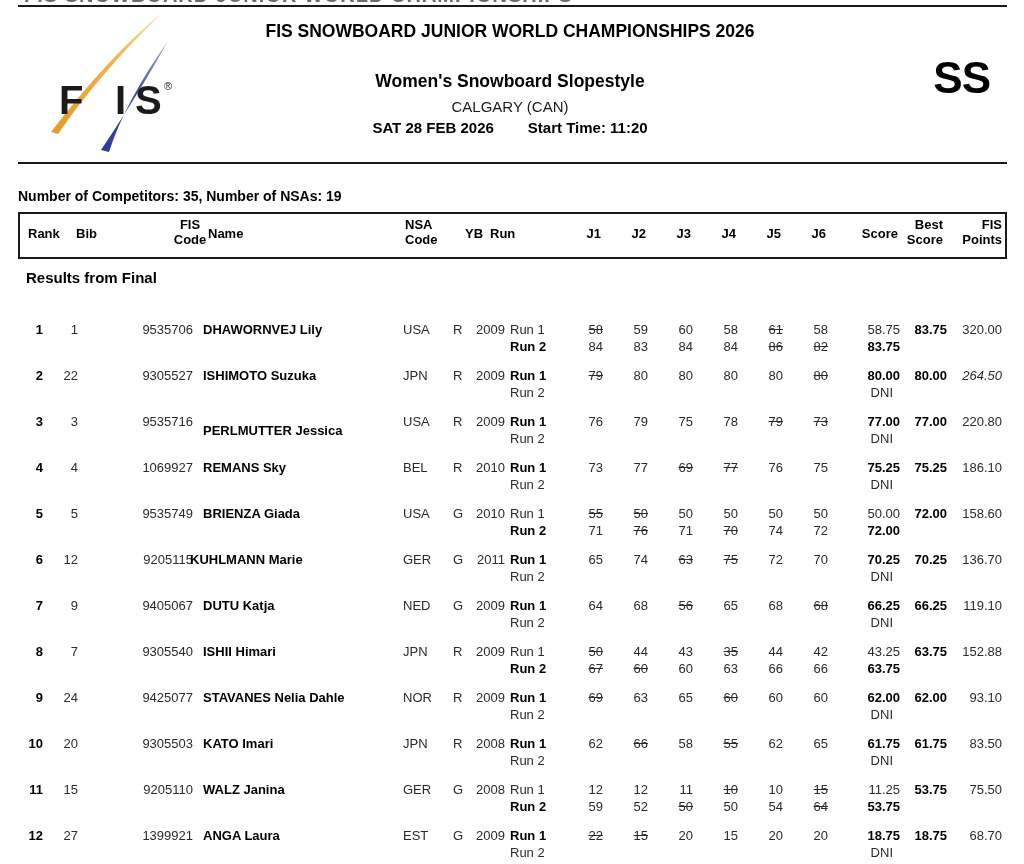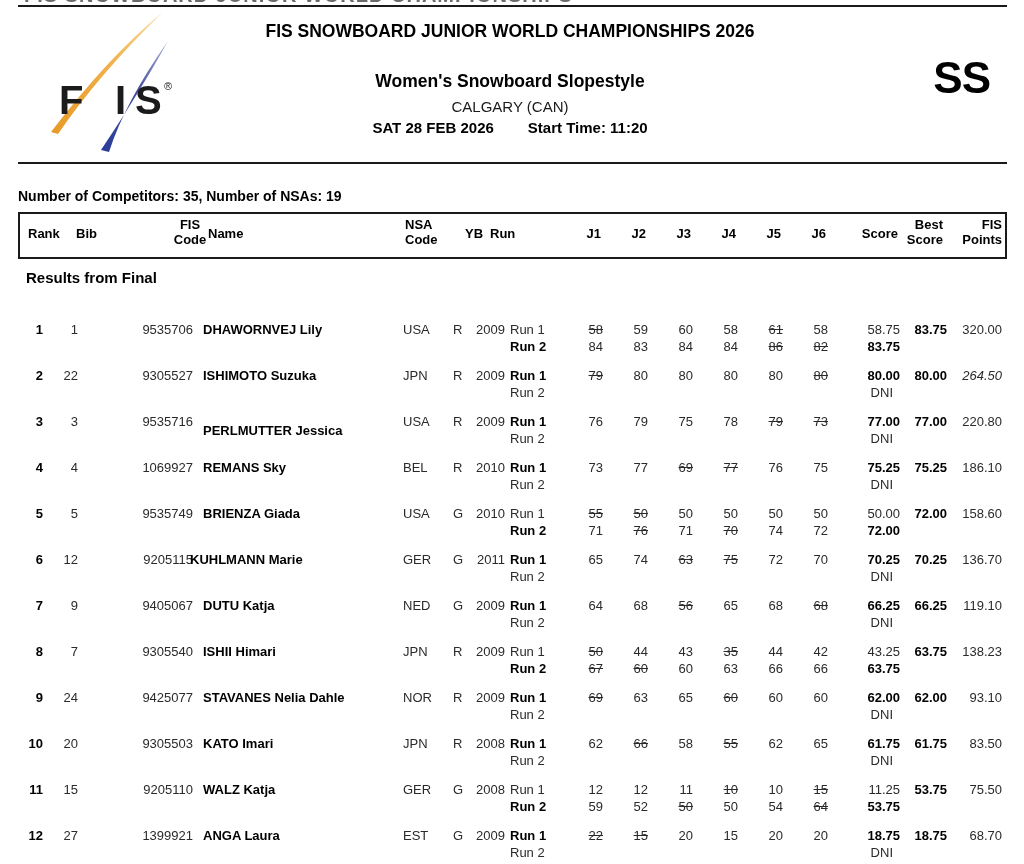--- a/index.html
+++ b/index.html
@@ -262,21 +262,21 @@
     <span class="c" style="right: 124px; text-align: right; top: 645px;">43.25</span>
     <span class="c b" style="left: 510px; top: 662px;">Run 2</span>
     <span class="c x" style="right: 421px; text-align: right; top: 662px;">67</span>
     <span class="c x" style="right: 376px; text-align: right; top: 662px;">60</span>
     <span class="c" style="right: 331px; text-align: right; top: 662px;">60</span>
     <span class="c" style="right: 286px; text-align: right; top: 662px;">63</span>
     <span class="c" style="right: 241px; text-align: right; top: 662px;">66</span>
     <span class="c" style="right: 196px; text-align: right; top: 662px;">66</span>
     <span class="c b" style="right: 124px; text-align: right; top: 662px;">63.75</span>
     <span class="c b" style="right: 77px; text-align: right; top: 645px;">63.75</span>
-    <span class="c" style="right: 22px; text-align: right; top: 645px;">138.23</span>
+    <span class="c" style="right: 22px; text-align: right; top: 645px;">152.88</span>
     <span class="c b" style="right: 981px; text-align: right; top: 691px;">9</span>
     <span class="c" style="right: 946px; text-align: right; top: 691px;">24</span>
     <span class="c" style="right: 831px; text-align: right; top: 691px;">9425077</span>
     <span class="c b" style="left: 203px; top: 691px;">STAVANES Nelia Dahle</span>
     <span class="c" style="left: 403px; top: 691px;">NOR</span>
     <span class="c" style="left: 453px; top: 691px;">R</span>
     <span class="c" style="right: 519px; text-align: right; top: 691px;">2009</span>
     <span class="c b" style="left: 510px; top: 691px;">Run 1</span>
     <span class="c x" style="right: 421px; text-align: right; top: 691px;">69</span>
     <span class="c" style="right: 376px; text-align: right; top: 691px;">63</span>
@@ -304,21 +304,21 @@
     <span class="c" style="right: 241px; text-align: right; top: 737px;">62</span>
     <span class="c" style="right: 196px; text-align: right; top: 737px;">65</span>
     <span class="c b" style="right: 124px; text-align: right; top: 737px;">61.75</span>
     <span class="c" style="left: 510px; top: 754px;">Run 2</span>
     <span class="c" style="right: 131px; text-align: right; top: 754px;">DNI</span>
     <span class="c b" style="right: 77px; text-align: right; top: 737px;">61.75</span>
     <span class="c" style="right: 22px; text-align: right; top: 737px;">83.50</span>
     <span class="c b" style="right: 981px; text-align: right; top: 783px;">11</span>
     <span class="c" style="right: 946px; text-align: right; top: 783px;">15</span>
     <span class="c" style="right: 831px; text-align: right; top: 783px;">9205110</span>
-    <span class="c b" style="left: 203px; top: 783px;">WALZ Katja</span>
+    <span class="c b" style="left: 203px; top: 783px;">WALZ Janina</span>
     <span class="c" style="left: 403px; top: 783px;">GER</span>
     <span class="c" style="left: 453px; top: 783px;">G</span>
     <span class="c" style="right: 519px; text-align: right; top: 783px;">2008</span>
     <span class="c" style="left: 510px; top: 783px;">Run 1</span>
     <span class="c" style="right: 421px; text-align: right; top: 783px;">12</span>
     <span class="c" style="right: 376px; text-align: right; top: 783px;">12</span>
     <span class="c" style="right: 331px; text-align: right; top: 783px;">11</span>
     <span class="c x" style="right: 286px; text-align: right; top: 783px;">10</span>
     <span class="c" style="right: 241px; text-align: right; top: 783px;">10</span>
     <span class="c x" style="right: 196px; text-align: right; top: 783px;">15</span>

